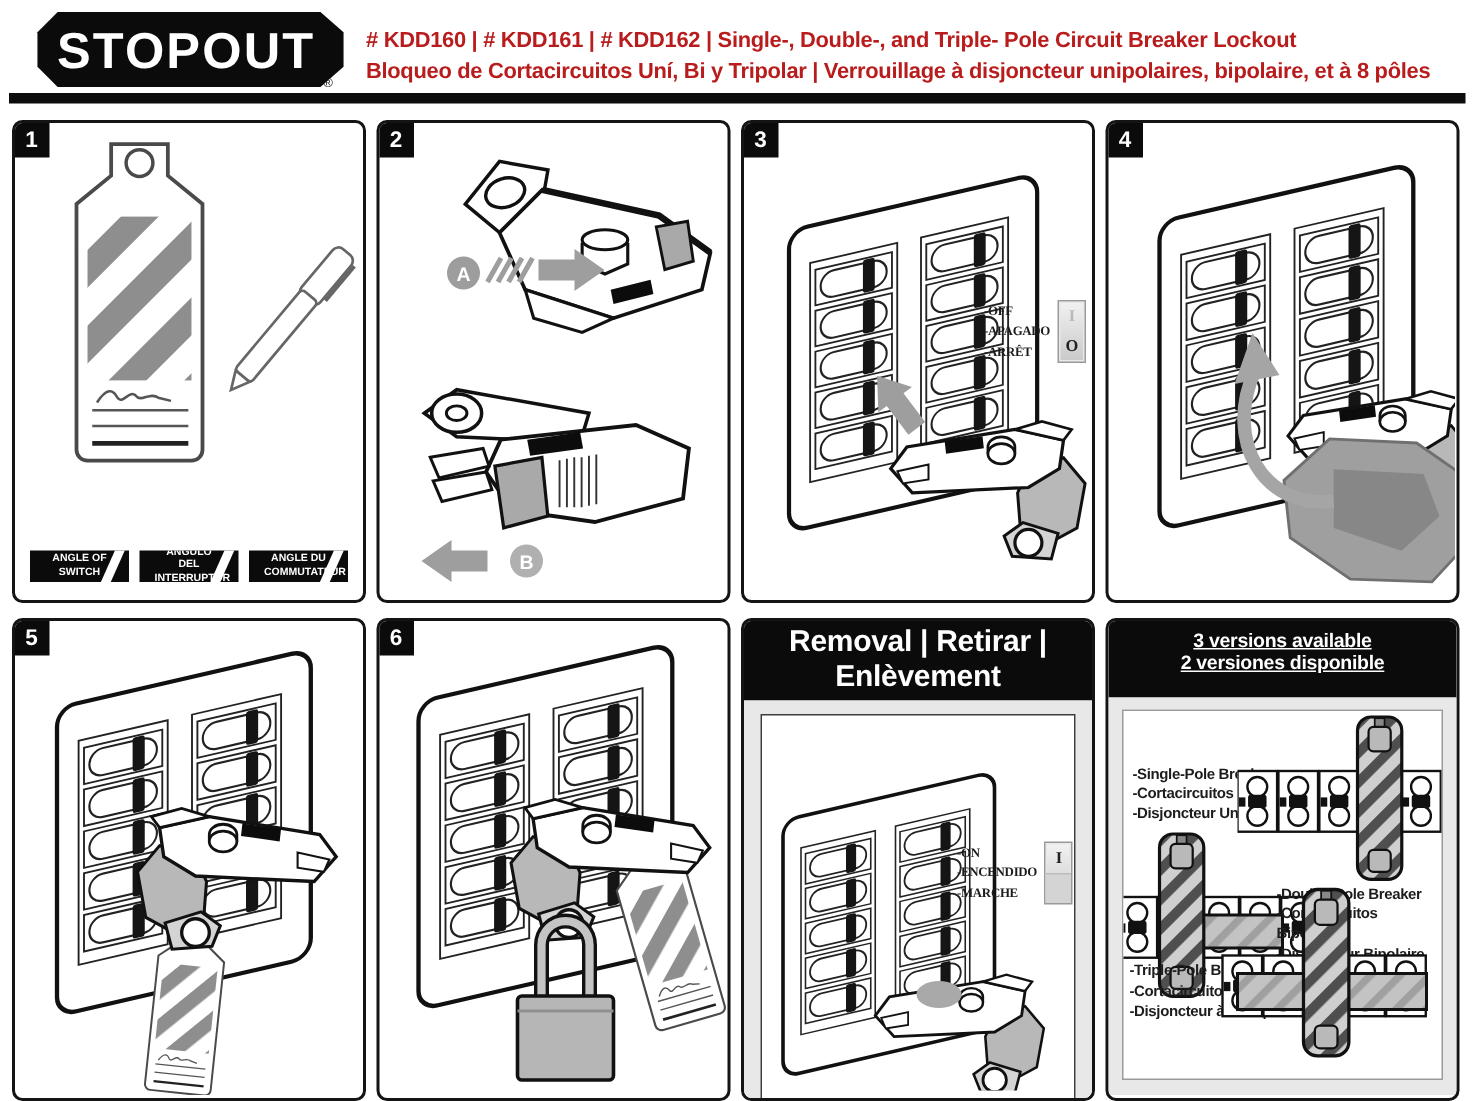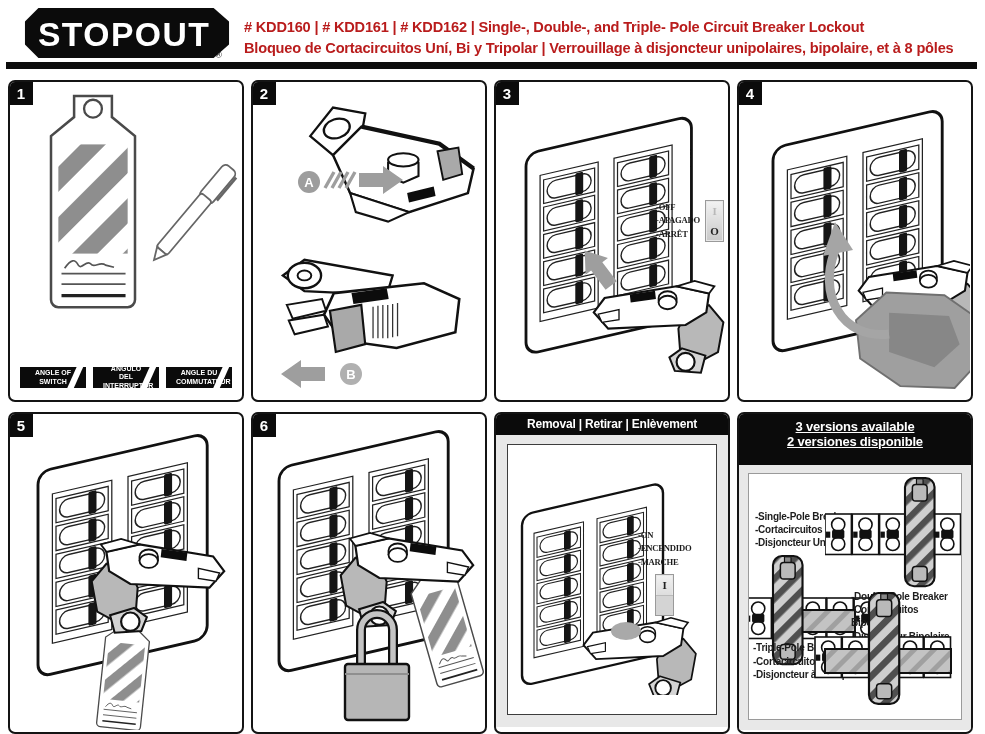--- a/index.html
+++ b/index.html
@@ -41,21 +41,21 @@
   .switch-note { position:absolute; display:flex; align-items:center; gap:5px; z-index:4;font-family:Liberation Serif, serif; }
   .sw-lines { font-size:8.6px; font-weight:bold; line-height:1.55; letter-spacing:-0.2px; color:#1c1c1c; }
   .rocker { width:19px; height:42px; background:linear-gradient(#f2f2f2,#c9c9c9);
             border:1px solid #9a9a9a; box-shadow:inset 0 0 0 1px #e8e8e8; }
   .r-half { height:50%; display:flex; align-items:center; justify-content:center;
             font-size:11px; font-weight:bold; }
   .sw-off .r-top { color:#b9b9b9; } .sw-off .r-bot { color:#222; }
   .sw-on  .r-top { color:#222; }   .sw-on  .r-bot { color:#b9b9b9; border-top:1px solid #bbb; background:#d4d4d4; }
 
   
-  .panel-title { background:#0b0b0b; color:#fff; font-weight:bold; font-size:12px;
+  .panel-title { background:#0b0b0b; color:#fff; font-weight:bold; font-size:20px;
                  letter-spacing:-0.2px; text-align:center; padding:3px 0 4px; }
   .panel-title.small { font-size:13px; line-height:15px; padding:5px 0 16px;text-decoration:underline; }
   .gray-body { background:#e8e8e8; height:100%; padding:9px 11px 12px; }
   .rm-body { height:calc(100% - 26px); }
   .vs-body { height:calc(100% - 53px); padding:8px 9px 10px; }
   .inner-box { position:relative; background:#fff; width:100%; height:100%;
                border:1.5px solid #3d3d3d; overflow:hidden; }
   .vs-box { border:1px solid #9a9a9a; }
 
   .abs { position:absolute; }
@@ -299,21 +299,21 @@
 
     <section class="panel">
       <div class="panel-title">Removal | Retirar | Enlèvement</div>
       <div class="gray-body rm-body">
         <div class="inner-box">
           <svg class="art abs" style="left:0;top:14px;" width="200" height="236" viewBox="0 0 200 236">
             <use href="#plate" transform="translate(14,56) scale(0.75)"></use>
             <use href="#clampSym" transform="translate(74,158) scale(0.78)"></use>
             <ellipse cx="118" cy="172" rx="15" ry="9" fill="#a9a9a9"></ellipse>
           </svg>
-          <div class="switch-note sw-on" style="left:130px; top:84px;flex-direction:column;">
+          <div class="switch-note sw-on" style="left:130px; top:84px;">
             <div class="sw-lines">
               <div>-ON</div>
               <div>-ENCENDIDO</div>
               <div>-MARCHE</div>
             </div>
             <div class="rocker">
               <div class="r-half r-top">I</div>
               <div class="r-half r-bot"></div>
             </div>
           </div>

